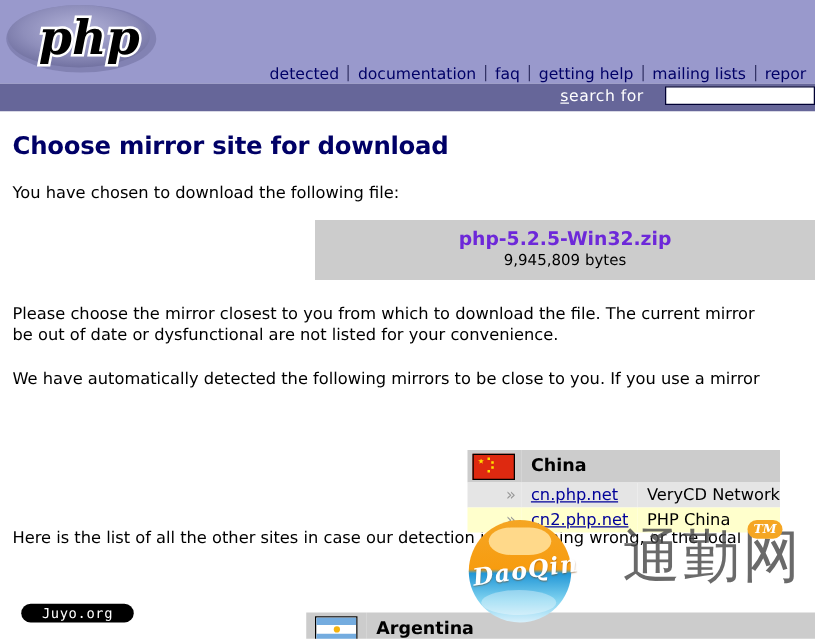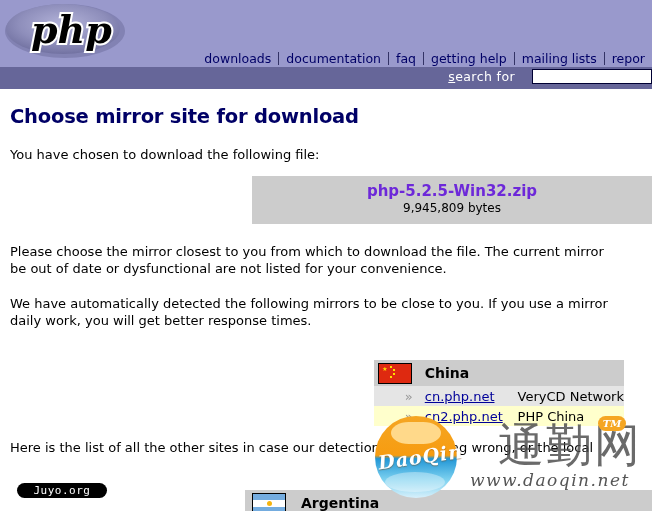--- a/index.html
+++ b/index.html
@@ -328,21 +328,21 @@
       <ellipse cx="61" cy="29" rx="60" ry="27" fill="#6f6f9e" opacity="0.55"></ellipse>
       <ellipse cx="59" cy="27" rx="57" ry="25" fill="url(#oval-grad)"></ellipse>
       <g font-family="DejaVu Serif, serif" font-size="38" font-style="italic" font-weight="bold">
         <text x="27" y="41" fill="#ffffff" stroke="#ffffff" stroke-width="4">php</text>
         <text x="27" y="41" fill="#000000">php</text>
       </g>
     </svg>
   </div>
 
   <div id="nav">
-    <a href="#">downloads</a>
+    <a href="#">detected</a>
     <span class="nav-sep"></span>
     <a href="#">documentation</a>
     <span class="nav-sep"></span>
     <a href="#">faq</a>
     <span class="nav-sep"></span>
     <a href="#">getting help</a>
     <span class="nav-sep"></span>
     <a href="#">mailing lists</a>
     <span class="nav-sep"></span>
     <a href="#">repor</a>
@@ -361,21 +361,20 @@
   <h1 id="page-title">Choose mirror site for download</h1>
 
   <p class="body-text">You have chosen to download the following file:</p>
 
   <div style="height:62px"></div>
 
   <p class="body-text">Please choose the mirror closest to you from which to download the file. The current mirror</p>
   <p class="body-text" style="margin-top:0">be out of date or dysfunctional are not listed for your convenience.</p>
 
   <p class="body-text">We have automatically detected the following mirrors to be close to you. If you use a mirror</p>
-  <p class="body-text" style="margin-top:0">daily work, you will get better response times.</p>
 
   <div style="height:92px"></div>
 
   <p class="body-text">Here is the list of all the other sites in case our detection is something wrong, or the local</p>
 </div>
 
 <div id="file-box">
   <div id="file-name">php-5.2.5-Win32.zip</div>
   <div id="file-size">9,945,809 bytes</div>
 </div>
@@ -429,14 +428,13 @@
 <div id="juyo-badge">Juyo.org</div>
 
 <div id="watermark">
   <div id="dq-sphere">
     <div id="dq-highlight"></div>
     <div id="dq-shine"></div>
   </div>
   <div id="dq-word">DaoQin</div>
   <div id="dq-cjk">通勤网</div>
   <div id="dq-tm">TM</div>
-  <div id="dq-url">www.daoqin.net</div>
 </div>
 
 </body></html>

